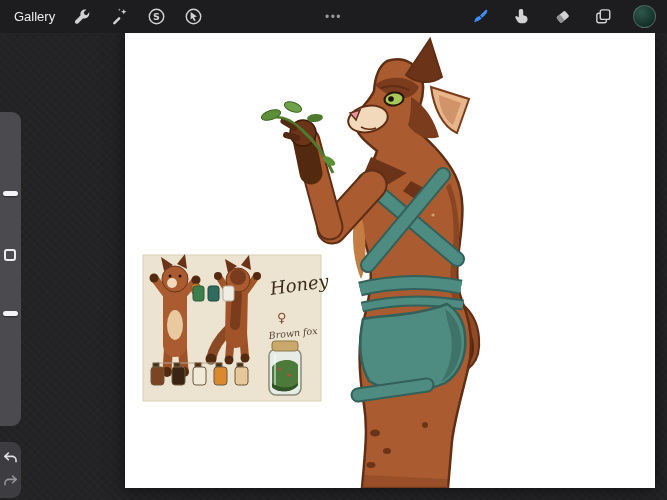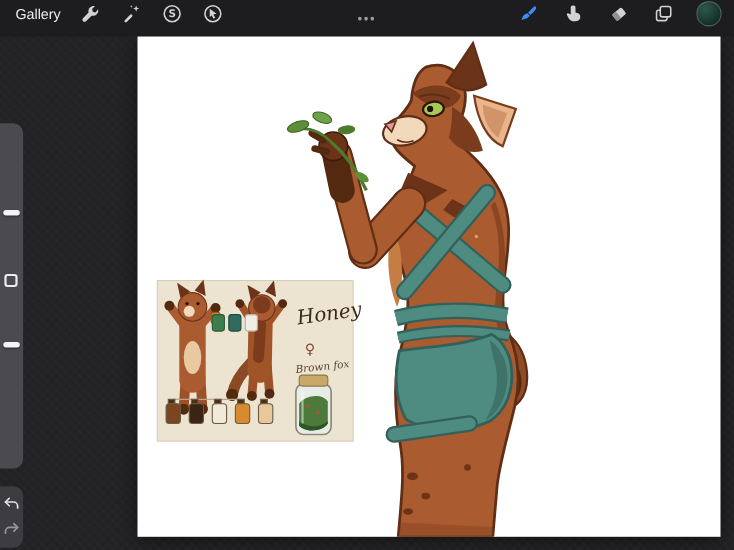--- a/index.html
+++ b/index.html
@@ -7,21 +7,21 @@
     position:relative;width:667px;height:500px;overflow:hidden;
     background:
       repeating-linear-gradient(45deg, rgba(255,255,255,0.012) 0 2px, transparent 2px 6px),
       repeating-linear-gradient(-45deg, rgba(0,0,0,0.05) 0 2px, transparent 2px 6px),
       #232325;
     font-family:"Liberation Sans",sans-serif;
   }
   
   .topbar{
     position:absolute;left:0;top:0;width:667px;height:33px;
-    background:#1d1d1f;display:flex;align-items:flex-start;z-index:10;
+    background:#1d1d1f;display:flex;align-items:center;z-index:10;
   }
   .tb-left{display:flex;align-items:center;gap:13px;padding-left:12px;}
   .tb-right{margin-left:auto;display:flex;align-items:center;gap:17px;padding-right:11px;}
   .tb-textbtn{background:none;border:none;color:#ececf0;font-size:13px;padding:0 2px;
     font-family:"Liberation Sans",sans-serif;cursor:pointer;}
   .tb-iconbtn{background:none;border:none;padding:0;width:24px;height:24px;
     display:flex;align-items:center;justify-content:center;cursor:pointer;}
   .tb-iconbtn svg{width:19px;height:19px;display:block;}
   .tb-center{position:absolute;left:50%;top:0;transform:translateX(-50%);height:33px;
     display:flex;align-items:center;color:#9a9aa0;font-size:12px;letter-spacing:1.5px;cursor:pointer;}

